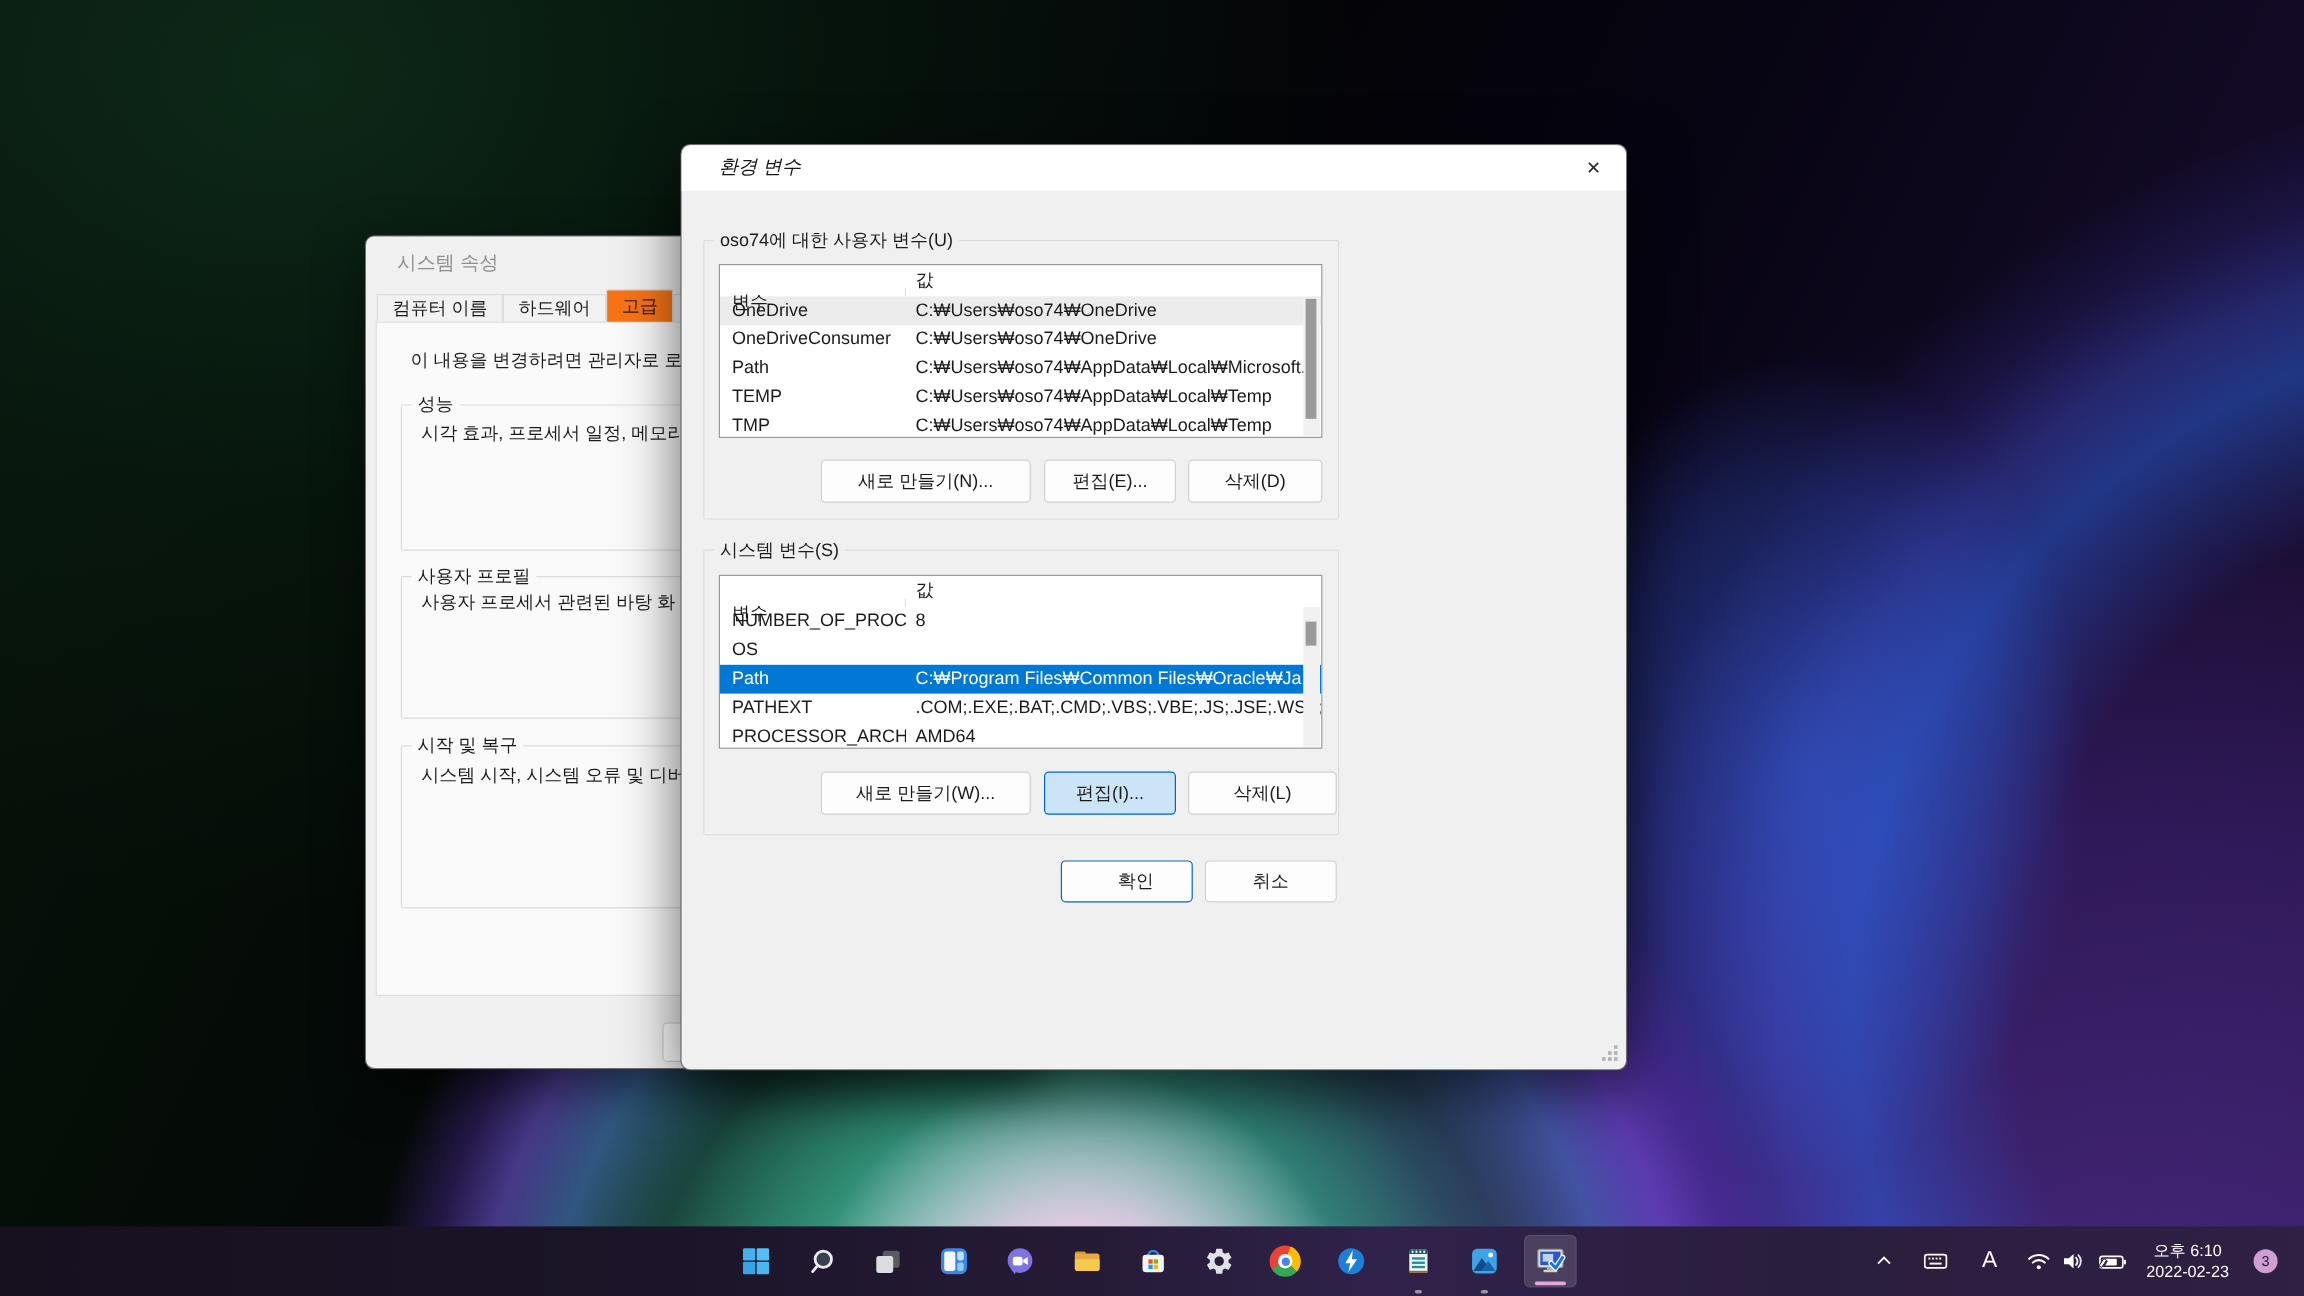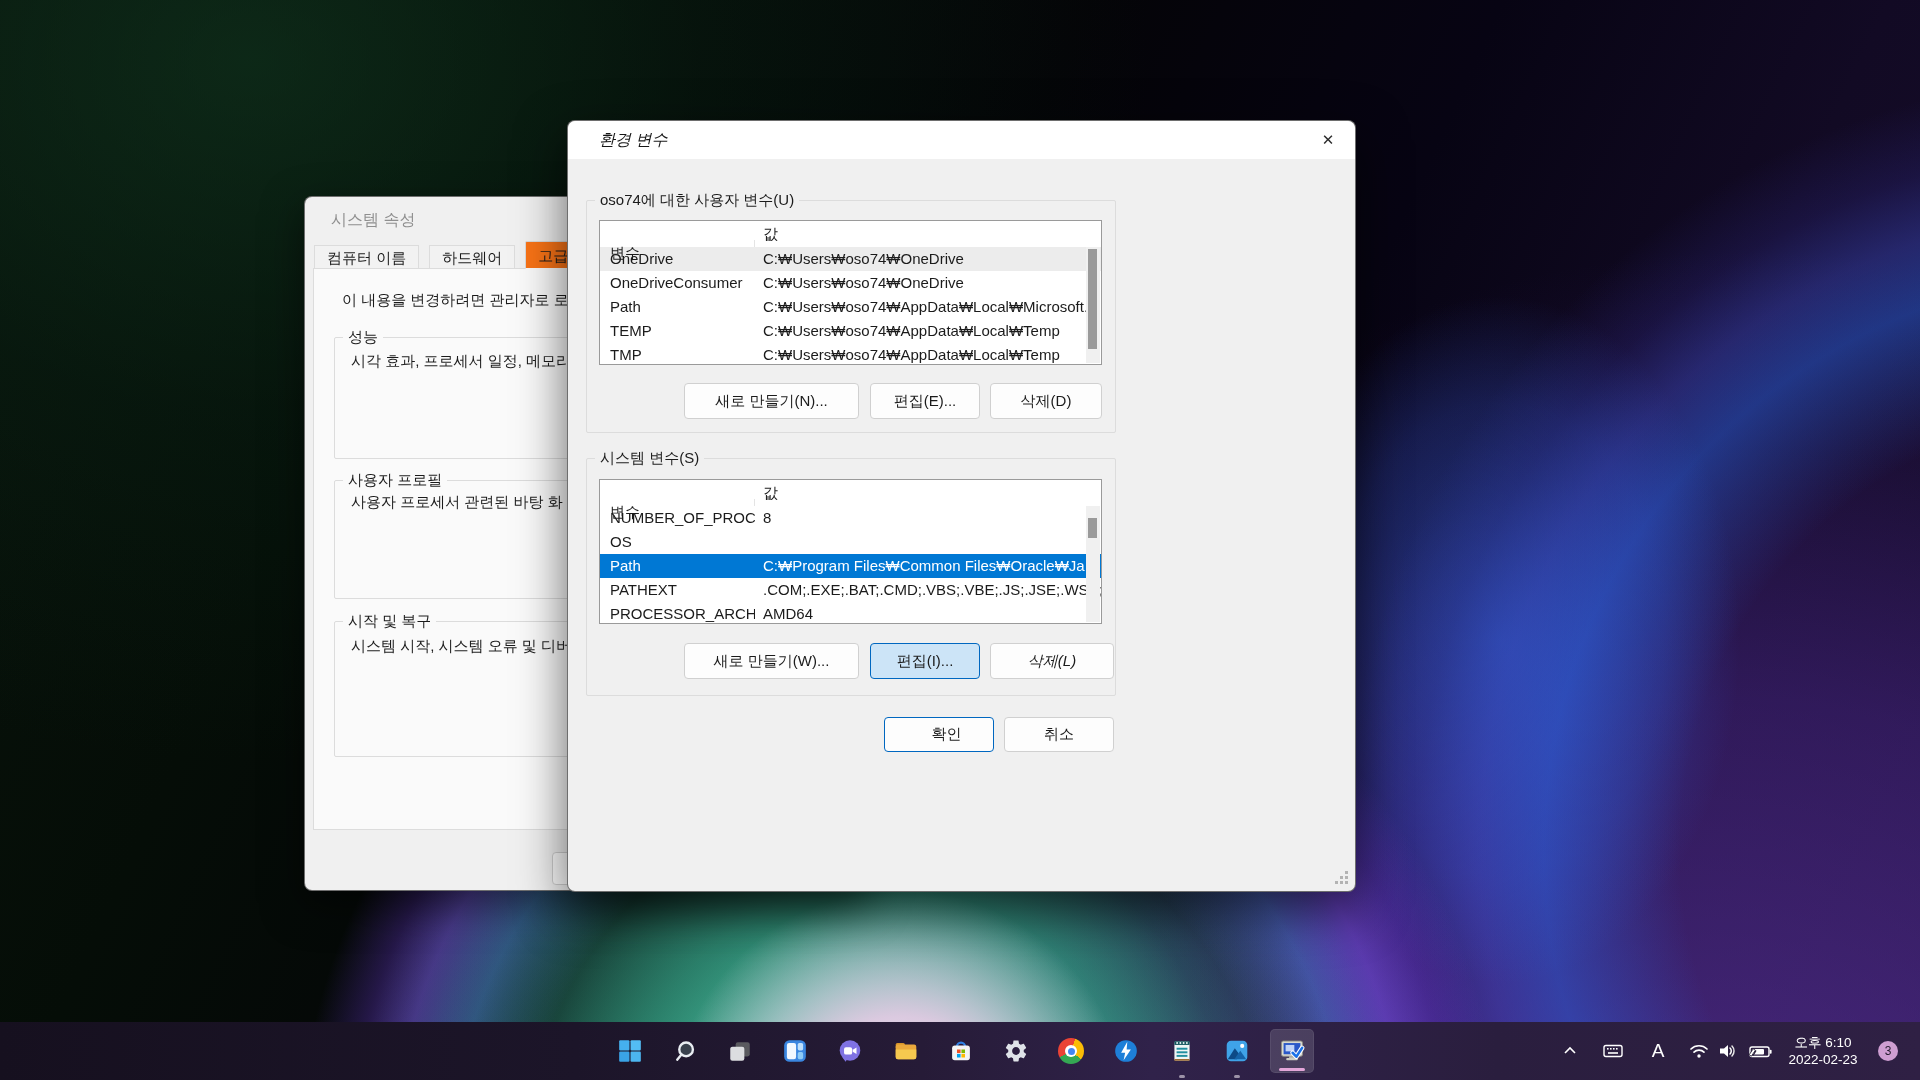--- a/index.html
+++ b/index.html
@@ -23,21 +23,21 @@
   .grp{position:absolute;border:1px solid #dcdcdc;border-radius:2px;box-sizing:border-box;}
   .grp-label{position:absolute;top:-10px;left:8px;padding:0 5px;font-size:15px;color:#1b1b1b;background:#f0f0f0;white-space:nowrap;}
   .btn{position:absolute;height:36px;background:#fdfdfd;border:1px solid #d0d0d0;border-radius:4px;
        display:flex;align-items:center;justify-content:center;font-size:15px;color:#1b1b1b;box-sizing:border-box;white-space:nowrap;}
 
   
   #sysprops{left:304px;top:196px;width:563px;height:695px;z-index:5;box-shadow:0 14px 40px rgba(0,0,0,.5);}
   #sysprops .title{position:absolute;left:26px;top:0;height:46px;line-height:46px;font-size:16px;color:#8f8f8f;}
   .tabstrip{position:absolute;left:9px;top:45px;height:27px;display:flex;align-items:flex-end;}
   .tab{height:24px;line-height:24px;padding:0 12px;font-size:15px;color:#1b1b1b;background:#f2f2f2;
-       border:1px solid #dcdcdc;border-bottom:none;margin-right:10px;box-sizing:border-box;white-space:nowrap;}
+       border:1px solid #dcdcdc;border-bottom:none;margin-right:0;box-sizing:border-box;white-space:nowrap;}
   .tab.selected{height:28px;line-height:28px;background:#f97316;border:1px solid #d9d9d9;border-bottom:1px solid #fafafa;position:relative;z-index:2;border-radius:2px 2px 0 0;text-align:center;}
   .tabpanel{position:absolute;left:8px;top:71px;width:546px;height:562px;background:#fafafa;border:1px solid #dcdcdc;box-sizing:border-box;overflow:hidden;}
   .tabpanel .note{position:absolute;left:28px;top:22px;font-size:15px;color:#1b1b1b;white-space:nowrap;}
   .tabpanel .grp{left:20px;width:560px;}
   .tabpanel .grp .grp-label{background:#fafafa;}
   .tabpanel .grp .desc{position:absolute;left:16px;font-size:15px;color:#1b1b1b;white-space:nowrap;}
   #sp-partial-btn{position:absolute;left:247px;top:655px;width:330px;height:33px;background:#fdfdfd;border:1px solid #d0d0d0;border-radius:4px;box-sizing:border-box;}
 
   
   #envdlg{left:567px;top:120px;width:789px;height:772px;z-index:10;box-shadow:0 18px 50px rgba(0,0,0,.6);}
@@ -176,21 +176,21 @@
         <div class="row">
           <div class="c1">PROCESSOR_ARCH...</div>
           <div class="c2">AMD64</div>
         </div>
         <div class="sb">
             <div class="thumb" style="top:12px;height:20px;"></div>
           </div>
       </div>
       <div class="btn" style="left:97px;top:184px;width:175px;">새로 만들기(W)...</div>
       <div class="btn btn-focused" style="left:283px;top:184px;width:110px;">편집(I)...</div>
-      <div class="btn" style="left:403px;top:184px;width:124px;font-style:italic;">삭제(L)</div>
+      <div class="btn" style="left:403px;top:184px;width:124px;">삭제(L)</div>
     </div>
 
     <div class="btn ok-default" style="left:316px;top:596px;width:110px;height:35px;padding-left:15px;">확인</div>
     <div class="btn" style="left:436px;top:596px;width:110px;height:35px;">취소</div>
 
     <div class="grip">
       <svg width="14" height="14">
           <g fill="#b3b3b3">
         <rect x="10" y="10" width="3" height="3"></rect>
             <rect x="10" y="5" width="3" height="3"></rect>

